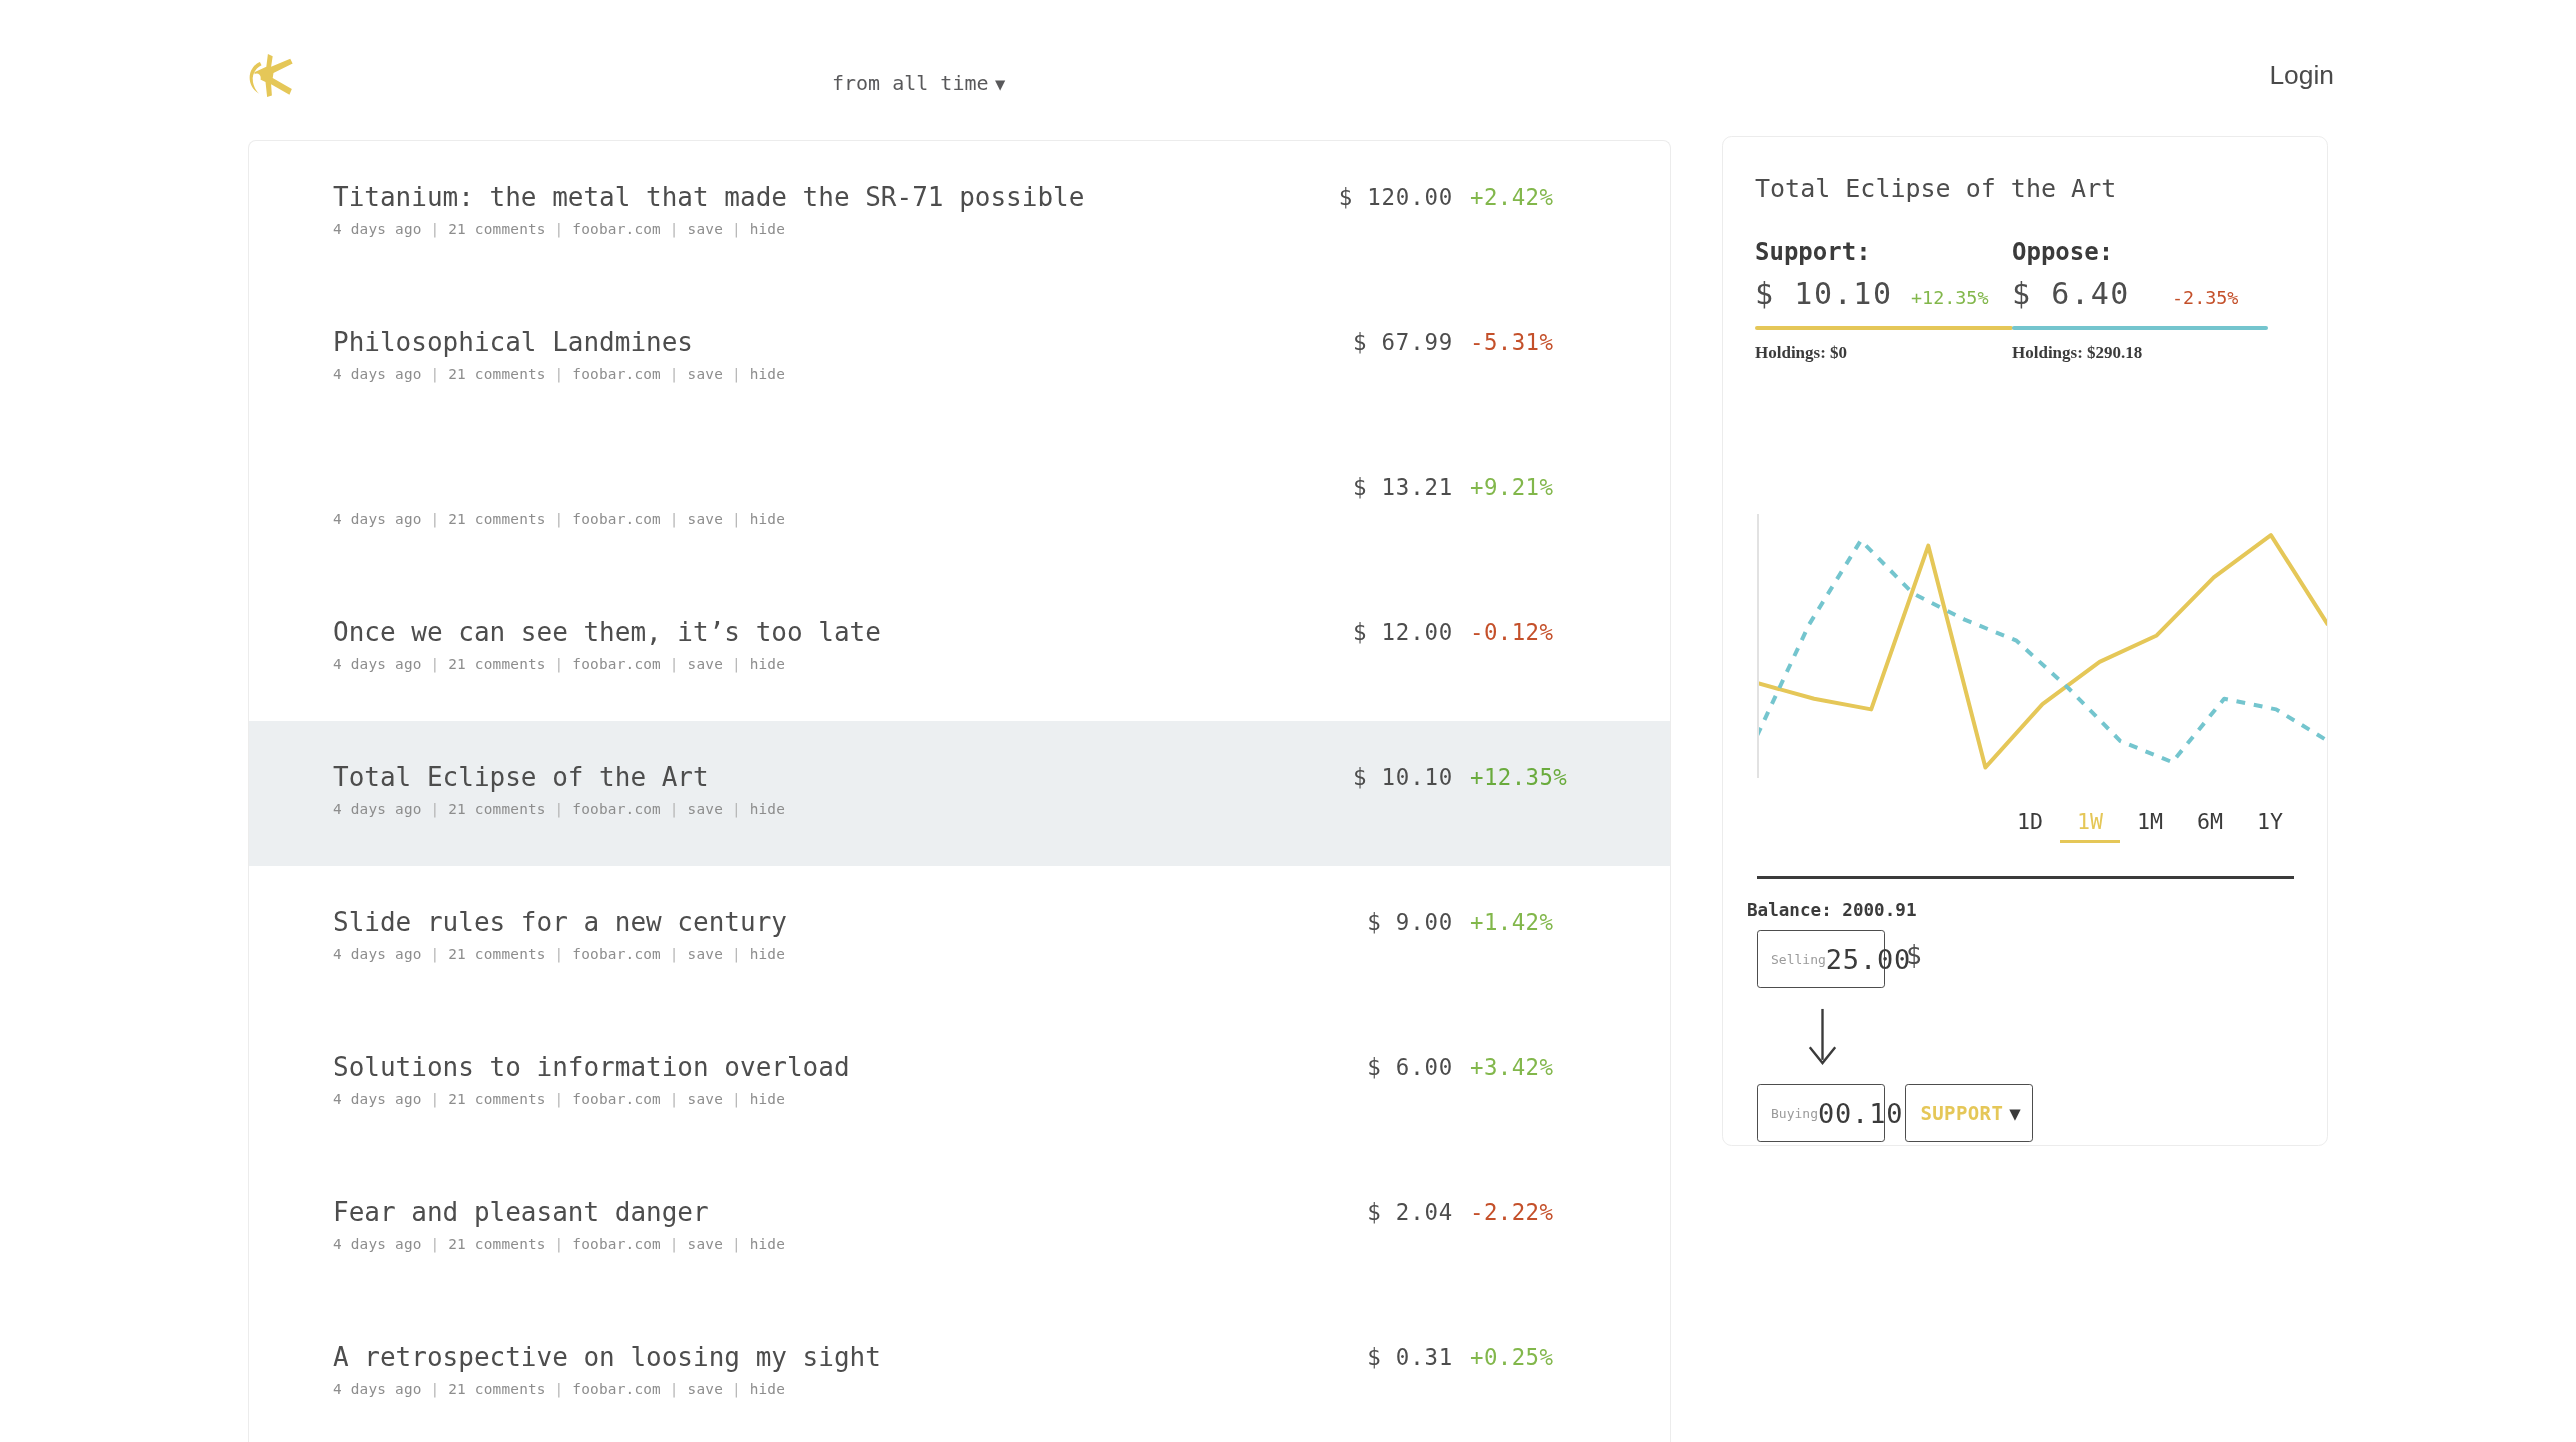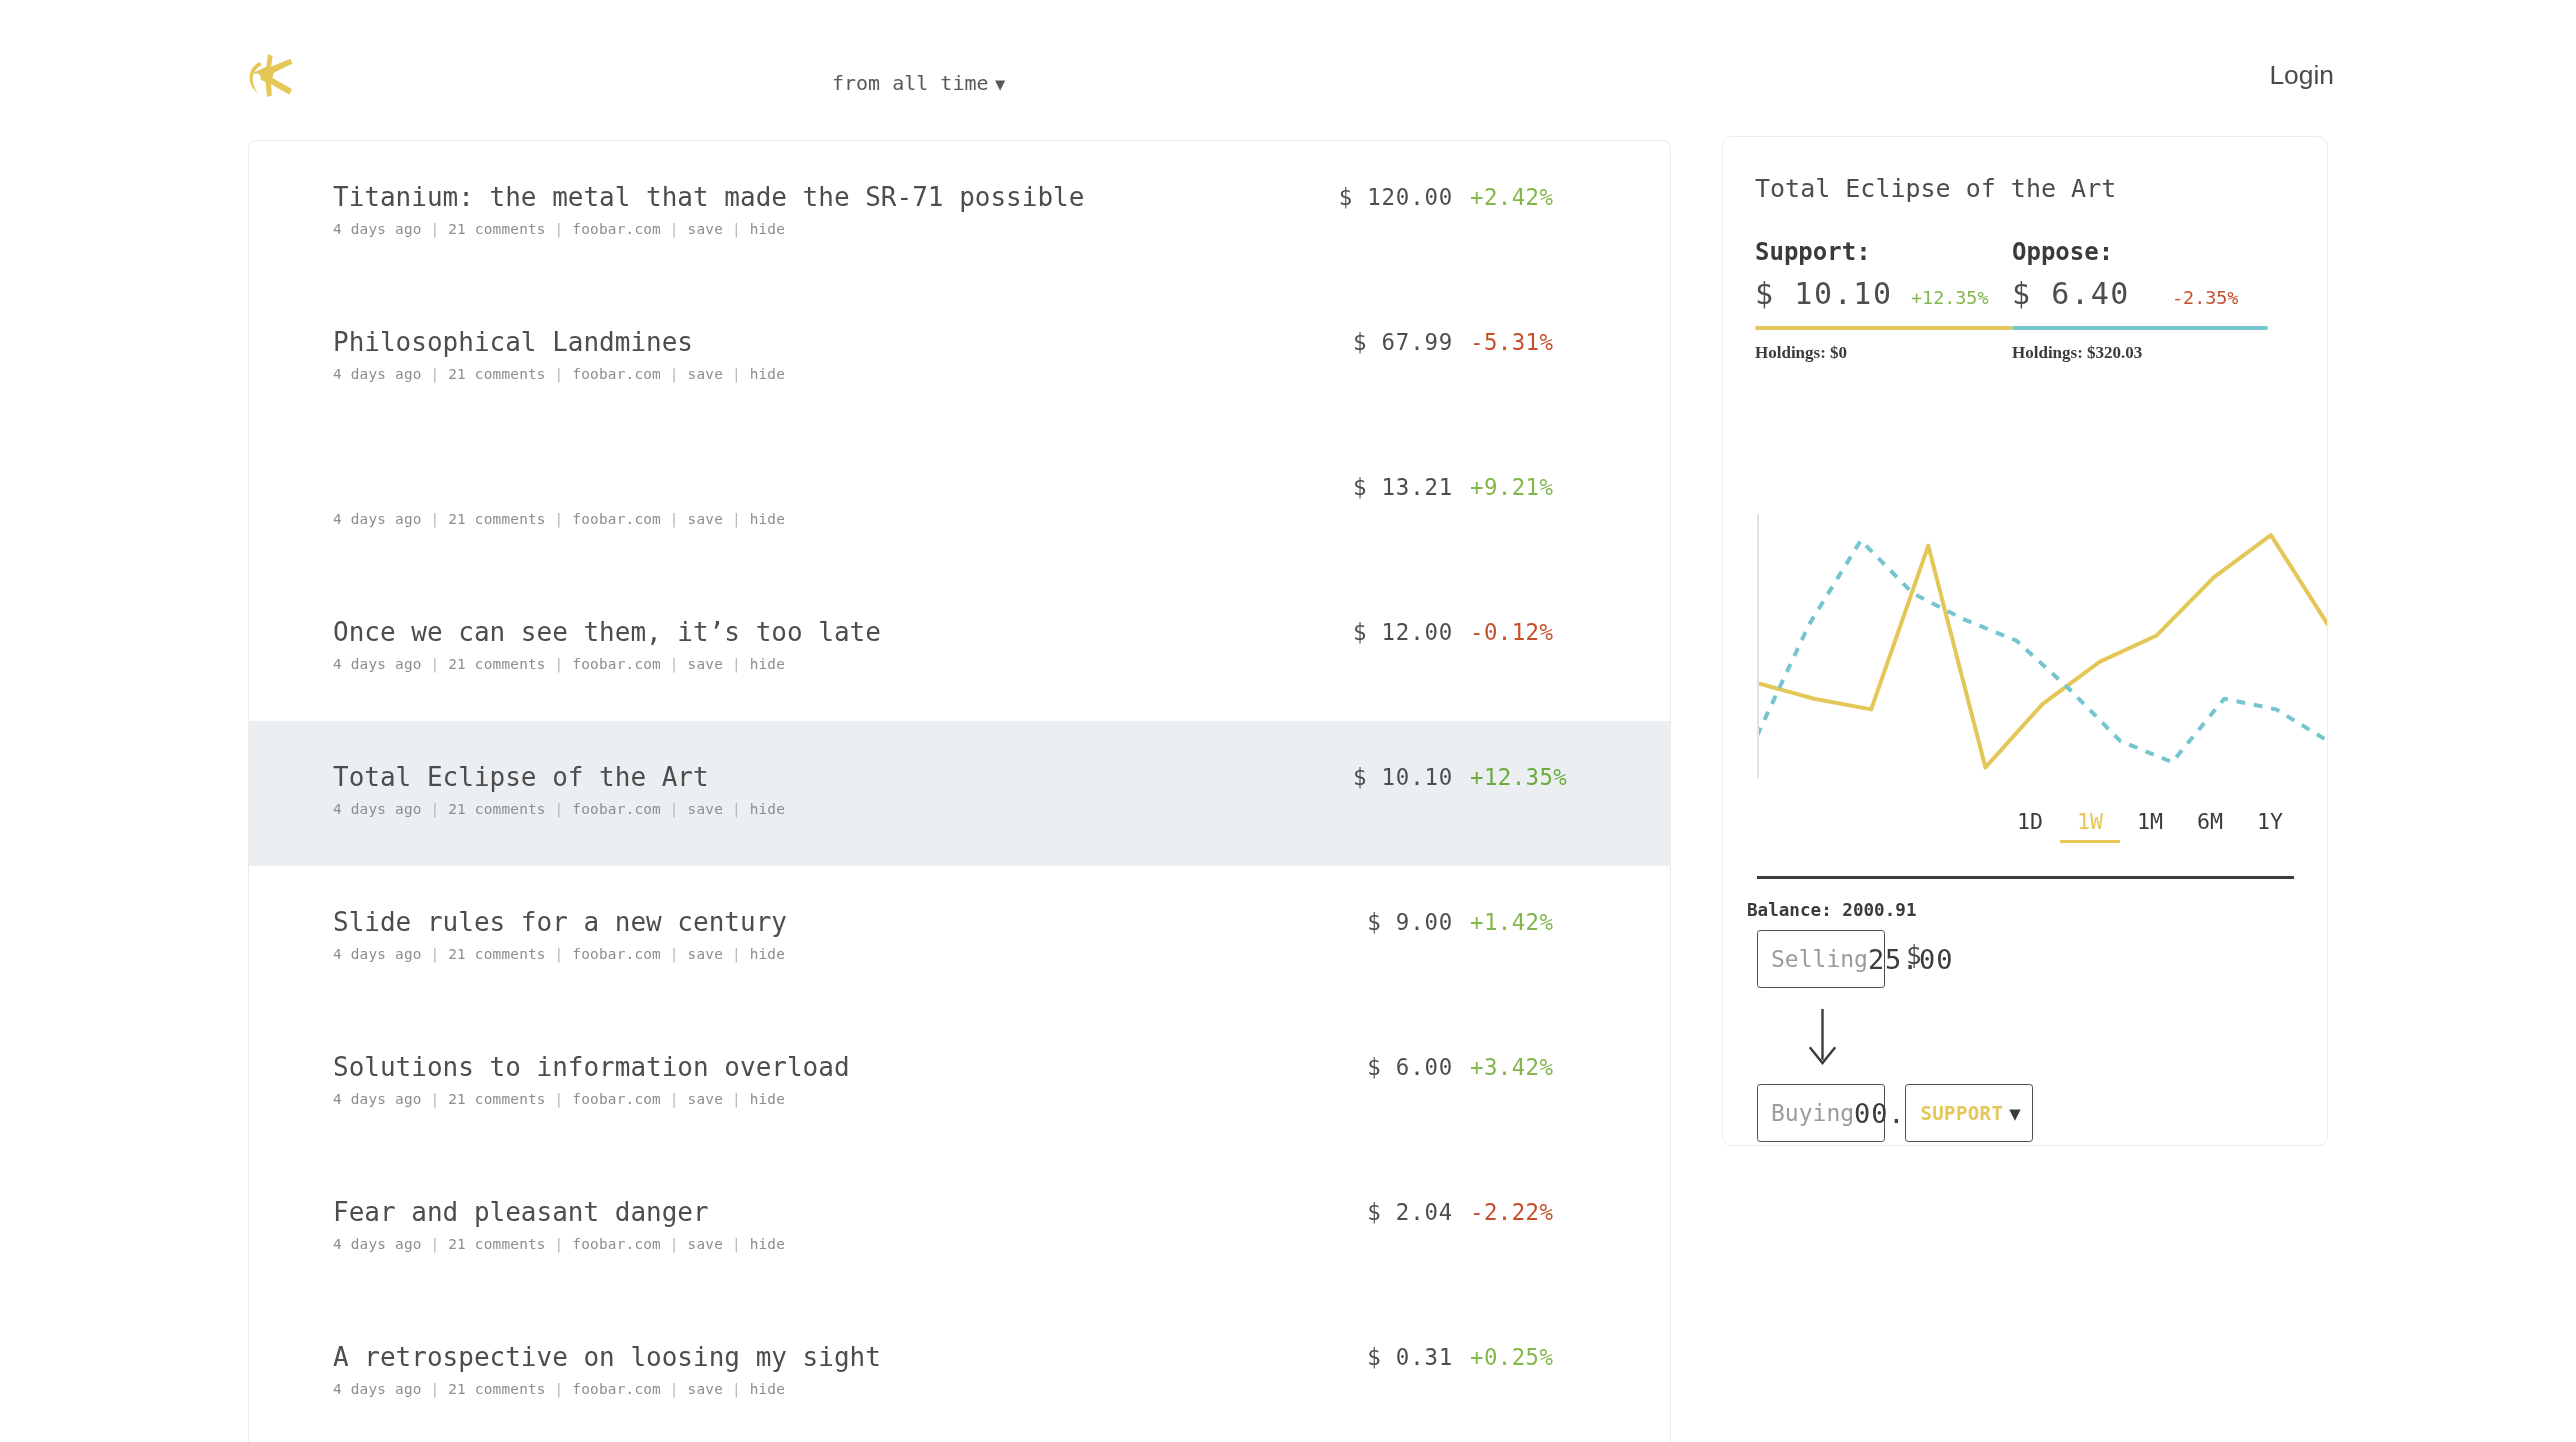--- a/index.html
+++ b/index.html
@@ -289,21 +289,21 @@
     border-radius: 3.2px;
     display: flex;
     align-items: center;
     padding: 0 13px;
     background: #fff;
   }
   .amount-box.sell { left: 34px; top: 793px; width: 128px; }
   .amount-box.buy  { left: 34px; top: 947px; width: 128px; }
   .amount-box .ph {
     font-family: "DejaVu Sans Mono", "Liberation Mono", monospace;
-    font-size: 23px;
+    font-size: 13px;
     color: #9b9b9b;
     white-space: nowrap;
   }
   .amount-box .val {
     flex: 1;
     text-align: right;
     font-family: "DejaVu Sans Mono", "Liberation Mono", monospace;
     font-size: 27px;
     color: #3b3b3b;
     letter-spacing: 0.8px;
@@ -445,21 +445,21 @@
     <div class="side-holdings">Holdings: $0</div>
   </div>
 
   <div class="side-block oppose">
     <div class="side-label">Oppose:</div>
     <div class="side-priceline">
       <span class="side-price">$ 6.40</span>
       <span class="side-pct down">-2.35%</span>
     </div>
     <div class="side-rule"></div>
-    <div class="side-holdings">Holdings: $320.03</div>
+    <div class="side-holdings">Holdings: $290.18</div>
   </div>
 
   <div class="chart-area">
     <div class="chart-axis"></div>
     <svg id="chartsvg" width="571" height="264" viewBox="0 0 712 330" preserveAspectRatio="none">
         <polyline points="0.0,211.2 71.2,231.0 142.4,244.2 213.6,39.6 284.8,316.8 356.0,237.6 427.2,184.8 498.4,151.8 569.6,79.2 640.8,26.4 712.0,138.6" fill="none" stroke="#e5c758" stroke-width="5" stroke-linejoin="round" stroke-linecap="butt"></polyline>
         <polyline points="0.0,277.2 64.7,138.6 129.5,33.0 194.2,99.0 258.9,132.0 323.6,158.4 388.4,217.8 453.1,283.8 517.8,310.2 582.5,231.0 647.3,244.2 712.0,283.8" fill="none" stroke="#74c5ce" stroke-width="5" stroke-linejoin="round" stroke-linecap="butt" stroke-dasharray="11 11"></polyline>
       </svg>
   </div>
 

